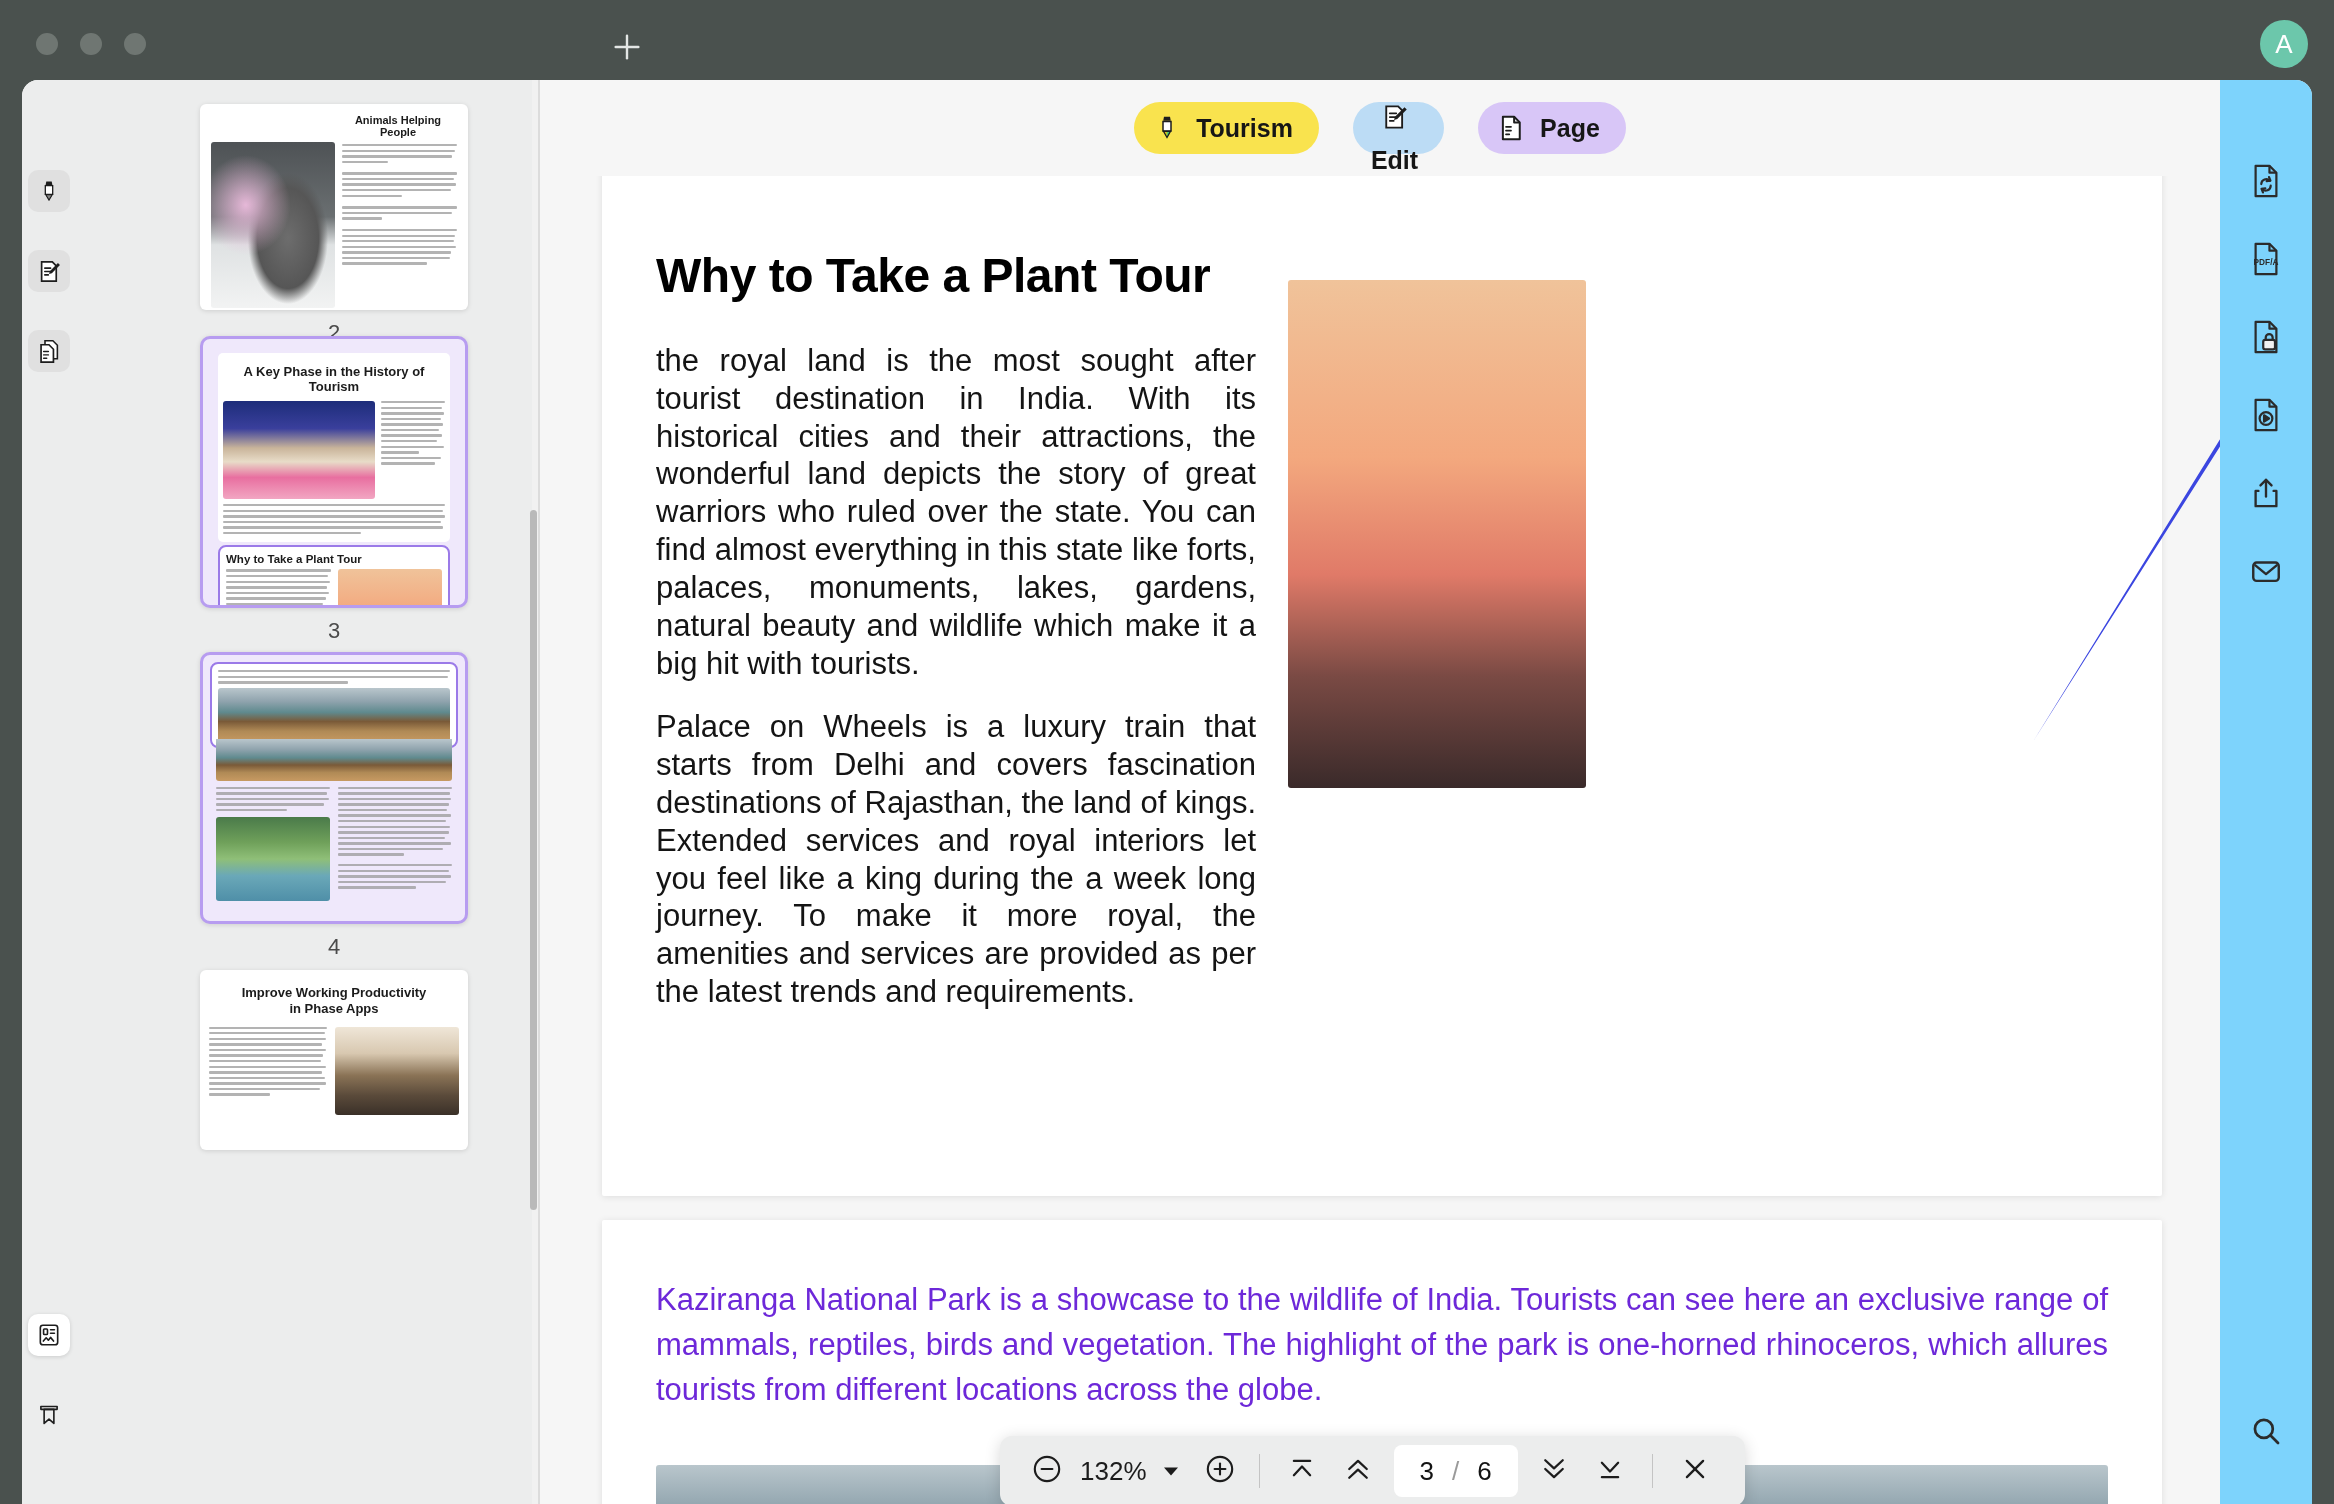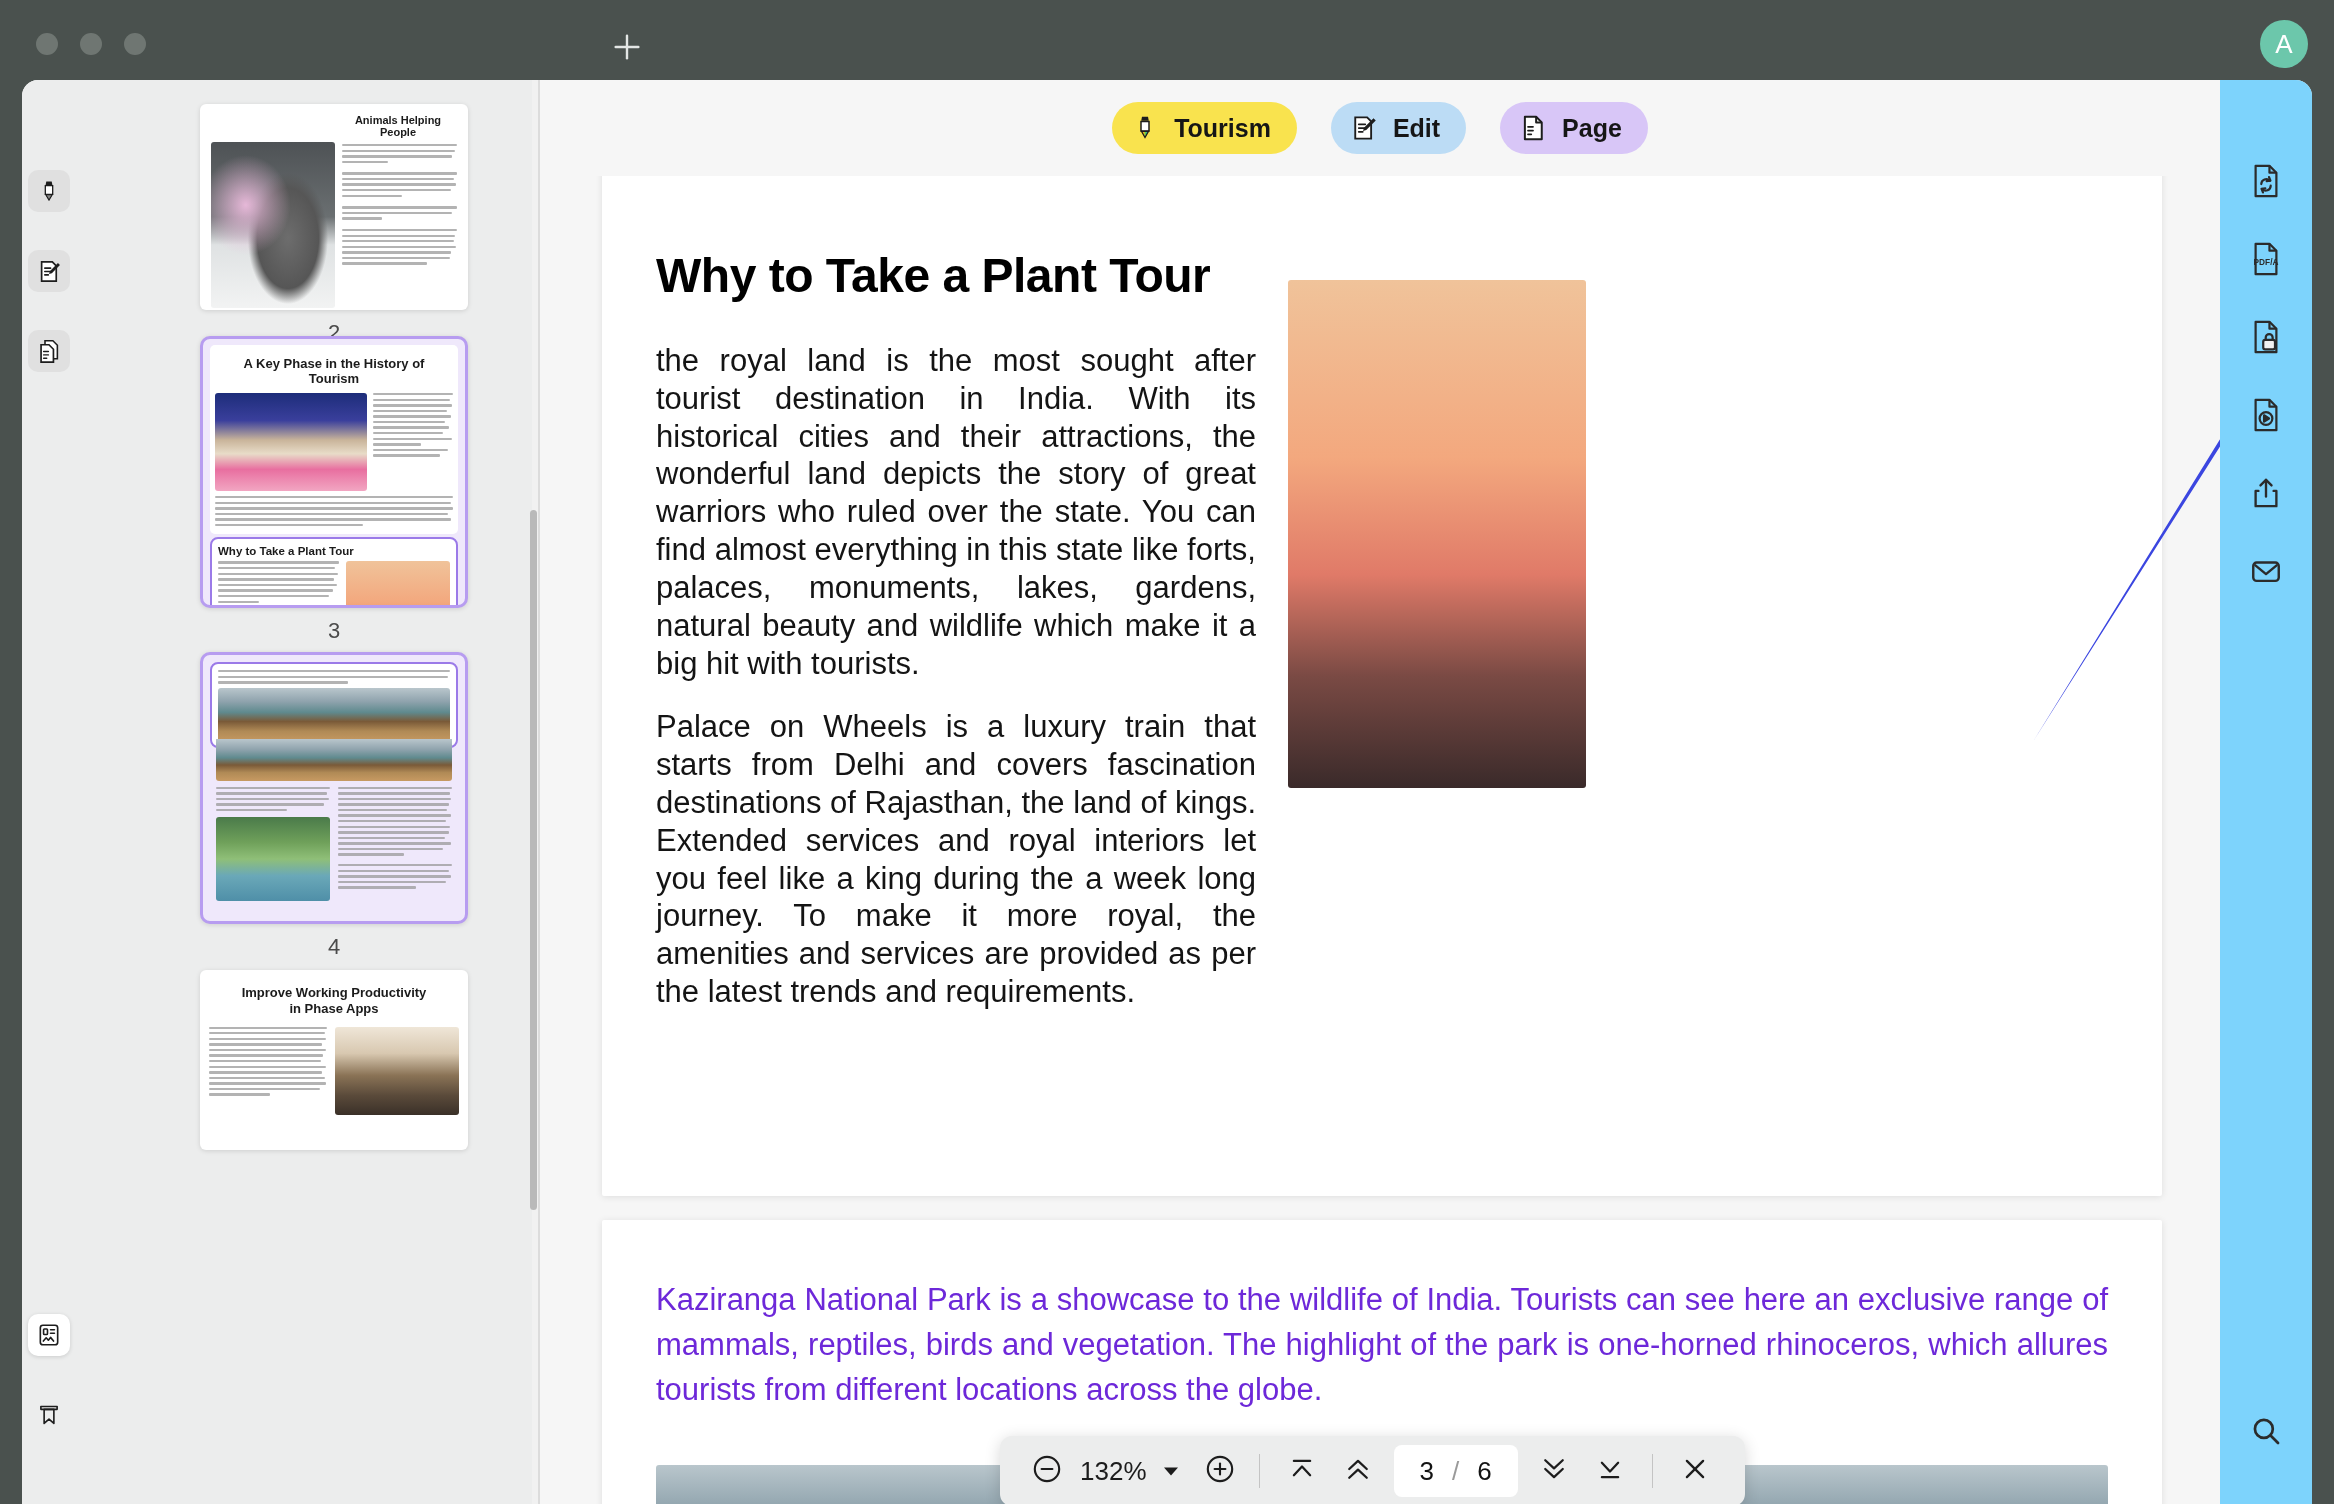--- a/index.html
+++ b/index.html
@@ -169,21 +169,21 @@
     display: flex; align-items: center; justify-content: center; gap: 34px;
   }
   .pill {
     height: 52px; border-radius: 26px;
     display: flex; align-items: center; gap: 14px;
     padding: 0 26px 0 18px;
     font-size: 25px; font-weight: bold; color: #161616;
   }
   .pill svg { display: block; }
   .pill.comment { background: #f9e34e; }
-  .pill.edit    { background: #bcdcf5; }
+  .pill.edit    { background: #bcdcf5; flex-direction: column; }
   .pill.page    { background: #d8c6f7; }
 
   
   .docpage {
     position: absolute; left: 62px;
     width: 1560px; background: #ffffff;
     box-shadow: 0 1px 7px rgba(0,0,0,.10);
     border-radius: 2px;
   }
   .doc1 { top: -96px; height: 1212px; }
@@ -373,21 +373,21 @@
               <div class="mini-line" style="width:95%"></div>
                 <div class="mini-line" style="width:94%"></div>
               <div class="mini-line" style="width:74%"></div>
             </div>
           </div>
         </div>
         <div class="pagenum">2</div>
       </div>
 
       <div class="thumb selected" style="top:256px">
-        <div class="sheet" style="height:272px;padding:4px">
+        <div class="sheet" style="height:272px;padding:12px">
           <div class="mini-inner" style="margin:2px 3px 3px;padding:5px">
             <div class="mini-h big">A Key Phase in the History of Tourism</div>
             <div style="display:flex;gap:6px;margin-top:3px">
               <div class="ph ph-havana" style="width:152px;height:98px"></div>
               <div style="flex:1">
                 <div class="mini-line" style="width:100%"></div>
                   <div class="mini-line" style="width:96%"></div>
                 <div class="mini-line" style="width:99%"></div>
                   <div class="mini-line" style="width:93%"></div>
                 <div class="mini-line" style="width:97%"></div>

